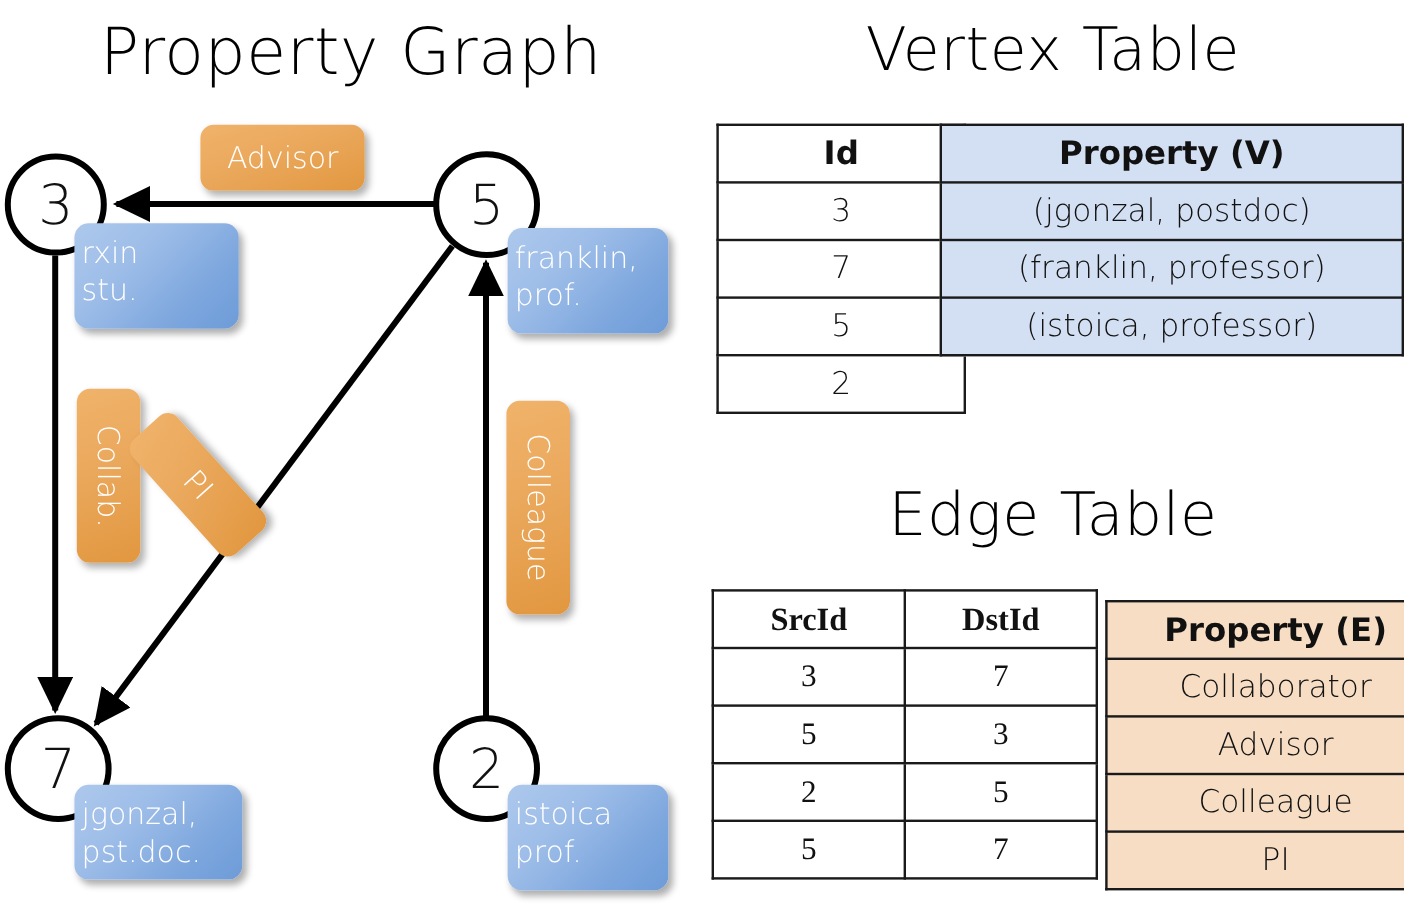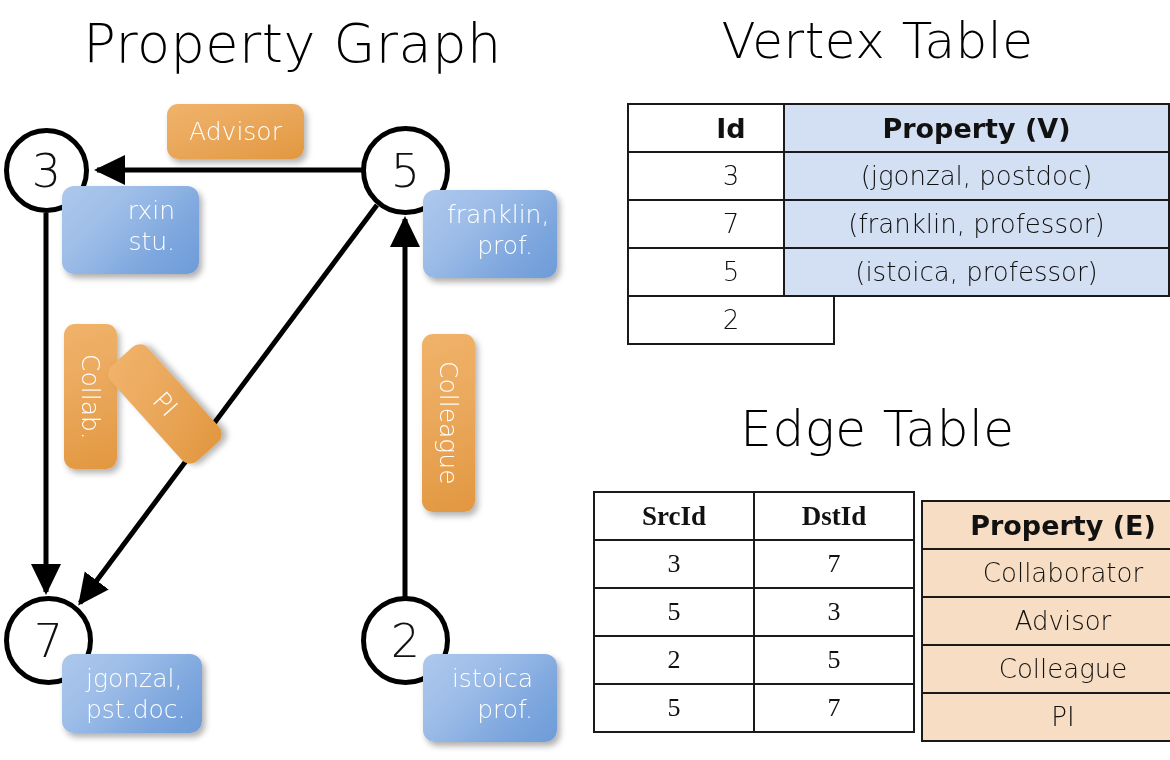--- a/index.html
+++ b/index.html
@@ -44,23 +44,22 @@
   .prop-box {
     position: absolute;
     border-radius: 12px;
     background: linear-gradient(135deg, #adc8ec 0%, #9dbde8 35%, #7ba5dd 75%, #6e9cd8 100%);
     box-shadow: 3px 4px 6px rgba(0,0,0,.32);
     color: #ffffff;
     font-family: "DejaVu Sans", sans-serif;
     font-weight: 300;
     font-size: 25px;
     line-height: 1.25;
-    padding: 9px 24px;
+    padding: 9px 6px;
     z-index: 8;
-    text-align: right;
   }
 
   .edge-label {
     position: absolute;
     border-radius: 11px;
     background: linear-gradient(160deg, #f0b36a 0%, #eaa85c 45%, #e2973f 100%);
     box-shadow: 3px 4px 6px rgba(0,0,0,.30);
     color: #ffffff;
     font-family: "DejaVu Sans", sans-serif;
     font-weight: 300;
@@ -85,21 +84,21 @@
     border: 2px solid #1a1a1a;
     text-align: center;
     padding: 0;
     height: 48px;
     font-weight: 300;
   }
   .tbl th { font-weight: 700; font-size: 27px; }
   .fill-blue   { background: #d3dff2; }
   .fill-orange { background: #f6ddc3; }
 
-  #vt-id   { left: 627px; top: 103px; width: 208px; }
+  #vt-id   { left: 597px; top: 103px; width: 208px; }
   #vt-prop { left: 783px; top: 103px; width: 387px; }
   #et-ids  { left: 593px; top: 491px; width: 322px; }
   #et-prop { left: 921px; top: 500px; width: 284px; }
   #et-ids td, #et-ids th { width: 50%; font-family: Liberation Serif, serif; }
 </style>
 </head>
 <body>
 
 <div id="root">
 

